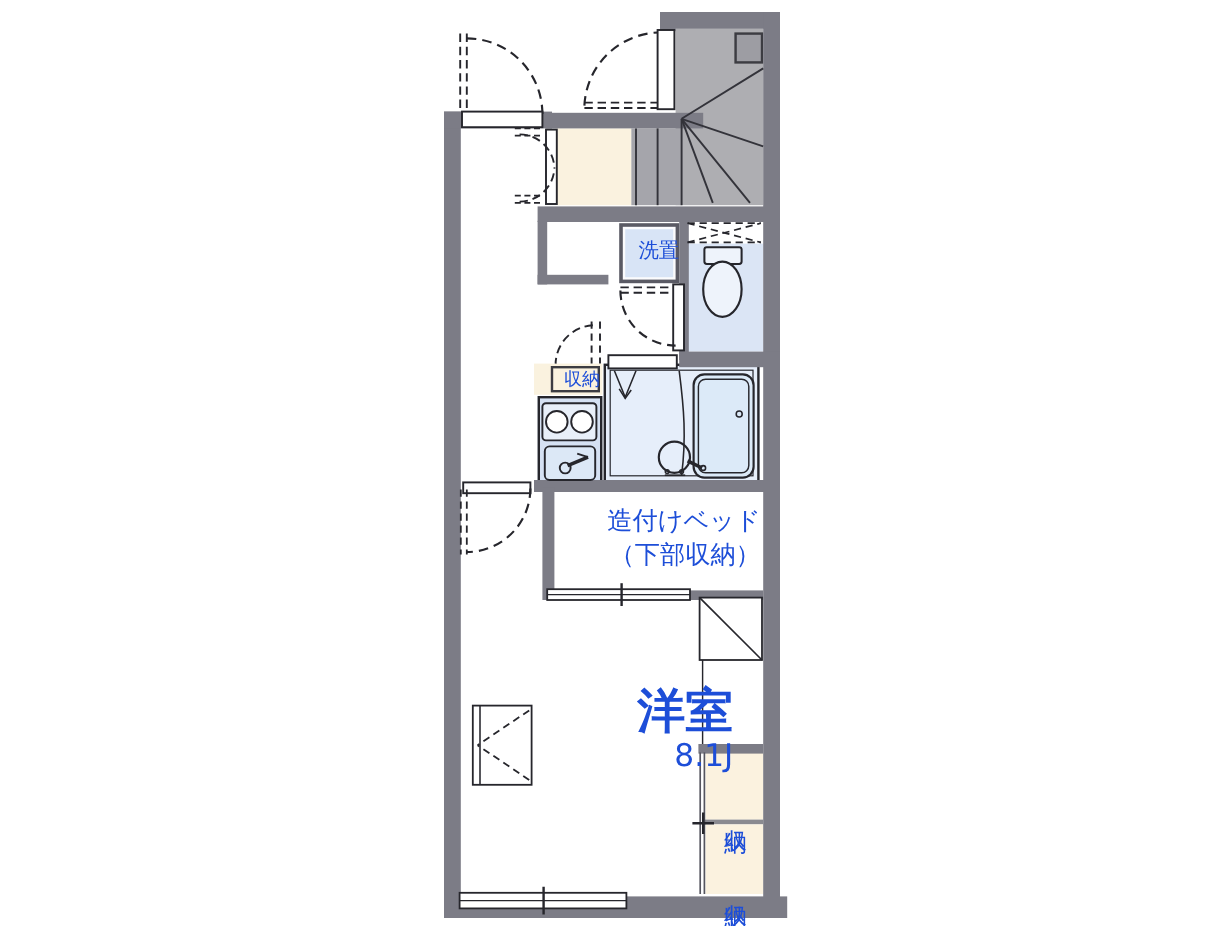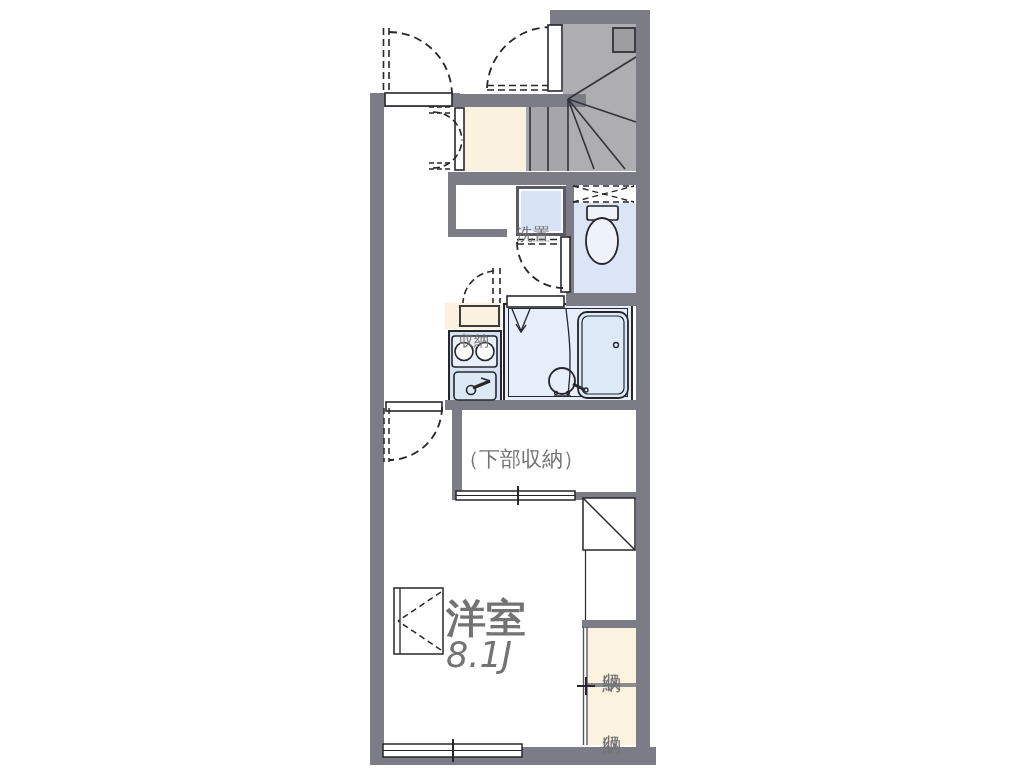--- a/index.html
+++ b/index.html
@@ -1,20 +1,20 @@
 <!DOCTYPE html>
 <html><head>
 <meta charset="utf-8">
 <style>
   html,body{margin:0;padding:0;background:#fff;}
   #canvas{position:relative;width:1017px;height:772px;background:#ffffff;overflow:hidden;
           font-family:"DejaVu Sans","Liberation Sans",sans-serif;color:#111;}
   .wall{position:absolute;background:#7c7c86;}
   .fill{position:absolute;}
-  .lbl{position:absolute;color:#737373;text-align:left;line-height:1.25;margin-top:25px;}
+  .lbl{position:absolute;color:#1d4ed8;text-align:right;line-height:1.25;}
   .vert{writing-mode:vertical-rl;text-orientation:upright;letter-spacing:2px;}
   svg.overlay{position:absolute;left:0;top:0;pointer-events:none;}
 </style>
 </head>
 <body>
 
 <div id="canvas">
 
   <div class="fill" style="left:563px;top:24px;width:73px;height:147px;background:#aeaeb2;"></div>
   <div class="fill" style="left:526px;top:107px;width:42px;height:64px;background:#a5a5ab;"></div>
@@ -186,25 +186,26 @@
       <line x1="383" y1="750.5" x2="522" y2="750.5" stroke-width="1.2"></line>
       <line x1="453" y1="739" x2="453" y2="762" stroke-width="2"></line>
     </g>
   </svg>
 
   <div class="lbl" style="left:516px;top:199px;width:50px;font-size:17px;font-weight:500;">洗置</div>
 
   <div class="lbl" style="left:459px;top:307px;width:41px;font-size:15px;font-weight:500;">収納</div>
 
   <div class="lbl" style="left:458px;top:420px;width:176px;font-size:21px;font-weight:500;line-height:28px;">
+    <div>造付けベッド</div>
     <div>（下部収納）</div>
   </div>
 
   <div class="lbl" style="left:446px;top:570px;width:165px;">
     <div style="font-size:40px;font-weight:600;line-height:46px;">洋室</div>
-    <div style="font-size:35px;font-weight:500;line-height:29px;font-style:italic;">8.1J</div>
+    <div style="font-size:26px;font-weight:500;line-height:29px;">8.1J</div>
   </div>
 
   <div class="lbl vert" style="left:600px;top:632px;height:48px;font-size:19px;font-weight:500;">収納</div>
 
   <div class="lbl vert" style="left:600px;top:694px;height:48px;font-size:19px;font-weight:500;">収納</div>
 
 </div>
 
 </body></html>

